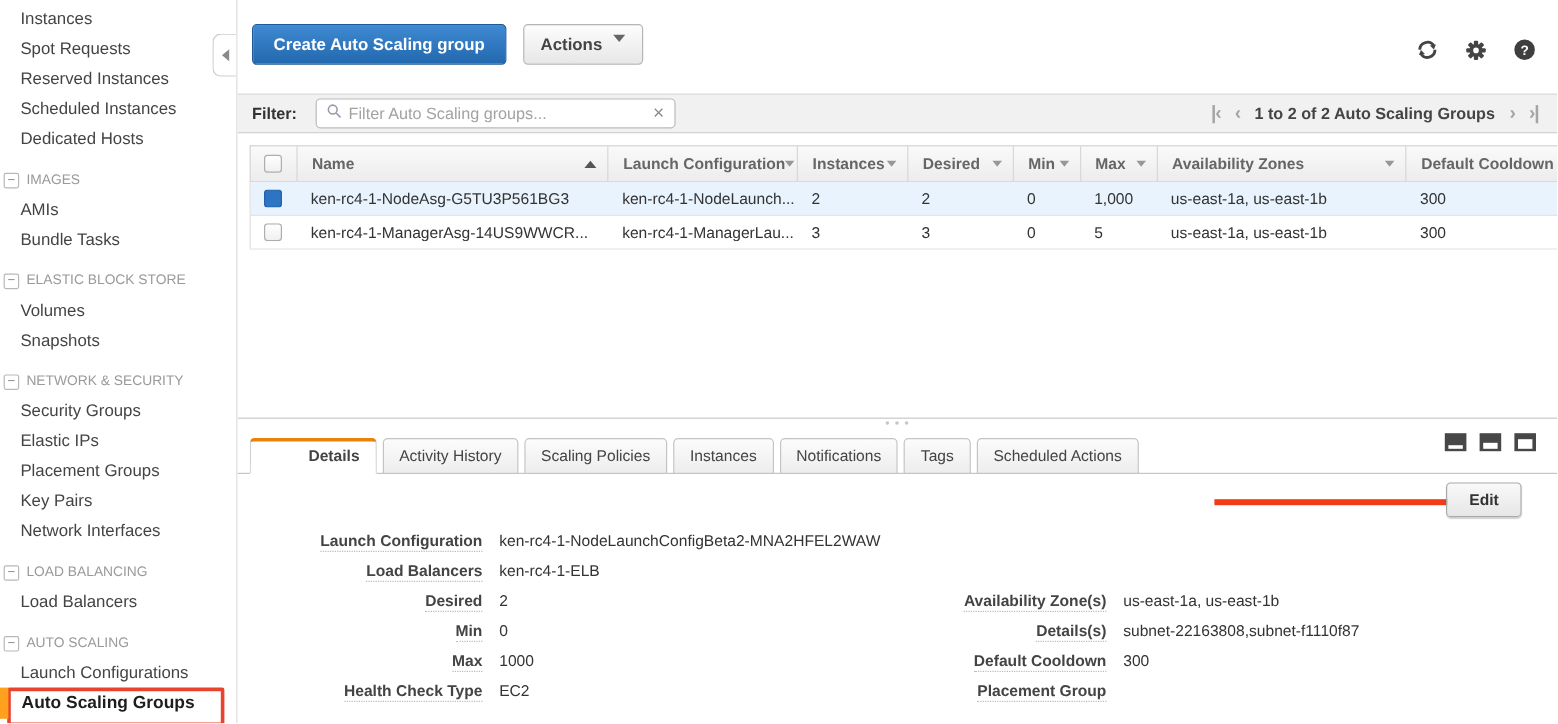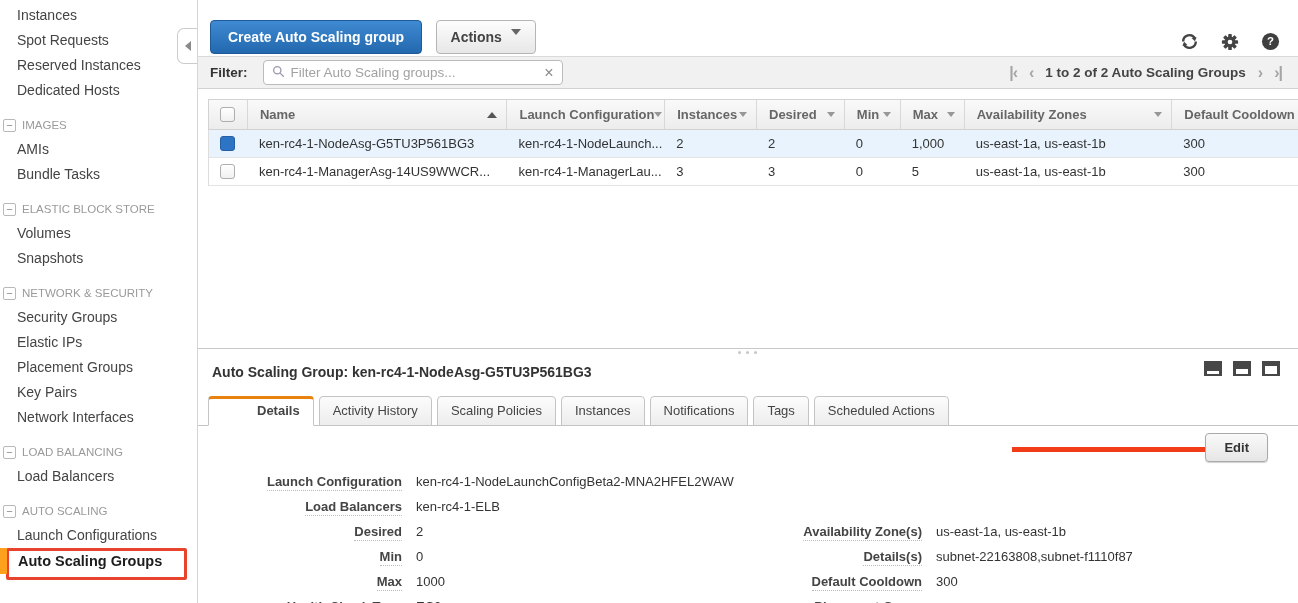--- a/index.html
+++ b/index.html
@@ -13,21 +13,21 @@
   .side-header { margin-top: 10px; height: 24px; display: flex; align-items: center; gap: 6px; padding-left: 3px; font-size: 11.5px; color: #9a9a9a; white-space: nowrap; cursor: pointer; }
   .collapse-box { display: inline-flex; width: 13px; height: 13px; border: 1px solid #b8b8b8; border-radius: 2px; color: #8a8a8a; font-size: 11px; line-height: 11px; align-items: center; justify-content: center; background: #fff; flex: 0 0 auto; }
   .side-item.active { position: relative; font-weight: bold; color: #1d1d1d; border: 3px solid #e8432d; border-radius: 2px; margin: 0 10px 0 6px; padding-left: 9px; height: 32px; line-height: 20px; font-size: 14.5px; }
   .side-item.active::before { content: ''; position: absolute; left: -9px; top: -3px; width: 7px; height: 26px; background: #ffa11d; }
   .collapse-tab { position: absolute; right: 0; top: 28px; width: 20px; height: 36px; background: #fff; border: 1px solid #ccc; border-right: none; border-radius: 7px 0 0 7px; cursor: pointer; display: flex; align-items: center; justify-content: center; }
   .tri-left { width: 0; height: 0; border-top: 5px solid transparent; border-bottom: 5px solid transparent; border-right: 6px solid #8a8a8a; }
 
   
   .main { position: absolute; left: 198px; top: 0; right: 0; height: 100%; overflow: hidden; background: #fff; }
 
-  .toolbar { height: 56px; padding: 20px 16px 0 12px; position: relative; }
+  .toolbar { height: 78px; padding: 20px 16px 0 12px; position: relative; }
   .btn-primary { display: inline-block; padding: 8px 17px; font-size: 14px; font-weight: bold; color: #fff; background: linear-gradient(#3f8ad2, #2268ae); border: 1px solid #1f5a98; border-radius: 4px; cursor: pointer; }
   .btn-secondary { display: inline-flex; align-items: flex-start; gap: 9px; margin-left: 9px; padding: 8px 14px; font-size: 14px; font-weight: bold; color: #444; background: linear-gradient(#fdfdfd, #e7e7e7); border: 1px solid #b5b5b5; border-radius: 4px; cursor: pointer; }
   .caret-down { width: 0; height: 0; border-left: 5px solid transparent; border-right: 5px solid transparent; border-top: 6px solid #666; }
   .toolbar-icons { position: absolute; right: 18px; top: 32px; display: flex; gap: 22px; align-items: center; }
   .toolbar-icons > span { cursor: pointer; display: inline-flex; }
 
   .filterbar { height: 33px; background: #f1f1f1; border-top: 1px solid #dadada; border-bottom: 1px solid #d2d2d2; display: flex; align-items: center; padding: 0 16px 0 12px; }
   .filter-label { font-size: 13.5px; font-weight: bold; color: #333; }
   .searchbox { margin-left: 15px; width: 300px; height: 25px; background: #fff; border: 1px solid #bbb; border-radius: 4px; display: flex; align-items: center; padding: 0 8px; gap: 6px; }
   .searchbox input { border: none; outline: none; flex: 1; font-size: 13.5px; color: #555; background: transparent; font-family: "Liberation Sans", sans-serif; }
@@ -81,20 +81,21 @@
 </head>
 <body>
 
 <div class="app">
 
   <aside class="sidebar">
     <div class="side-nav" id="sidebar-nav">
         <div class="side-item">Instances</div>
         <div class="side-item">Spot Requests</div>
         <div class="side-item">Reserved Instances</div>
+        <div class="side-item">Scheduled Instances</div>
         <div class="side-item">Dedicated Hosts</div>
         <div class="side-header">
           <span class="collapse-box">−</span>
           <span>IMAGES</span>
         </div>
         <div class="side-item">AMIs</div>
         <div class="side-item">Bundle Tasks</div>
         <div class="side-header">
           <span class="collapse-box">−</span>
           <span>ELASTIC BLOCK STORE</span>
@@ -250,21 +251,20 @@
             <div class="gr-cell" style="width: 56px;">0</div>
             <div class="gr-cell" style="width: 64px;">5</div>
             <div class="gr-cell" style="width: 208px;">us-east-1a, us-east-1b</div>
             <div class="gr-cell" style="width: 160px;">300</div>
           </div>
         </div>
     </div>
 
     <div class="lower">
       <span class="drag-dots"></span>
-      <div class="detail-title">Auto Scaling Group: ken-rc4-1-NodeAsg-G5TU3P561BG3</div>
       <div class="pane-icons">
         <span class="pane-icon" style="--h:3px"></span>
         <span class="pane-icon" style="--h:5px"></span>
         <span class="pane-icon" style="--h:8px"></span>
       </div>
 
       <div class="tabs" id="tabs">
           <div class="tab active">Details</div>
           <div class="tab">Activity History</div>
           <div class="tab">Scaling Policies</div>

